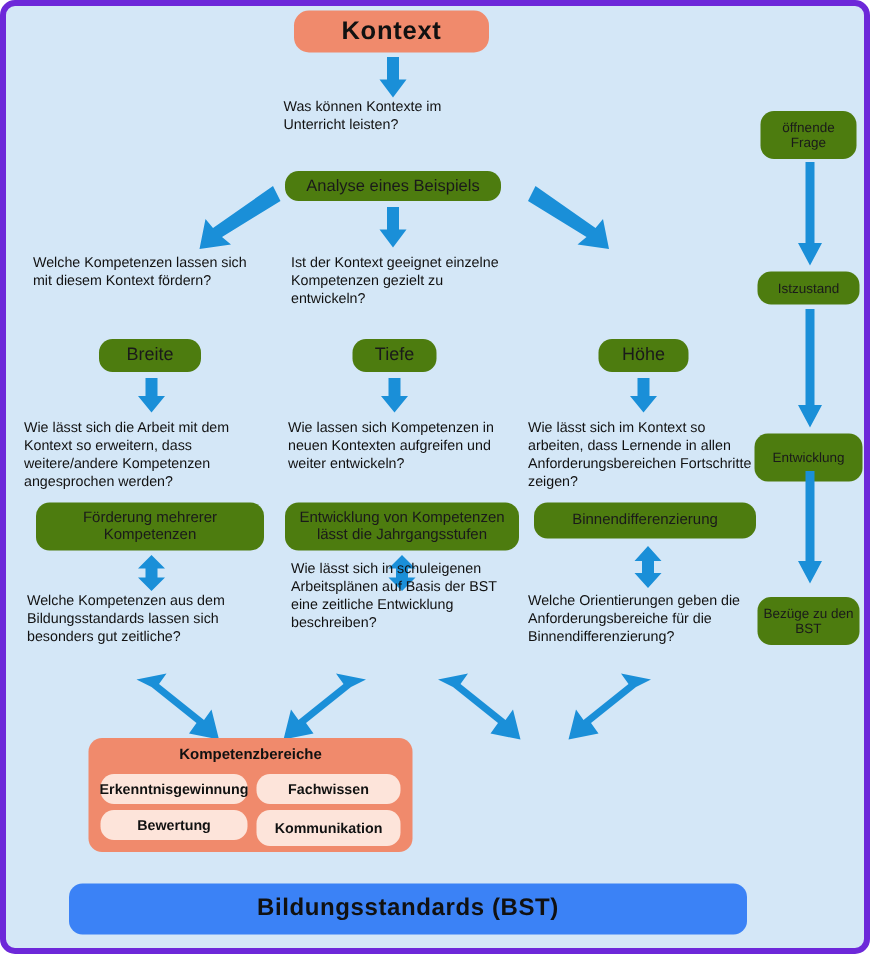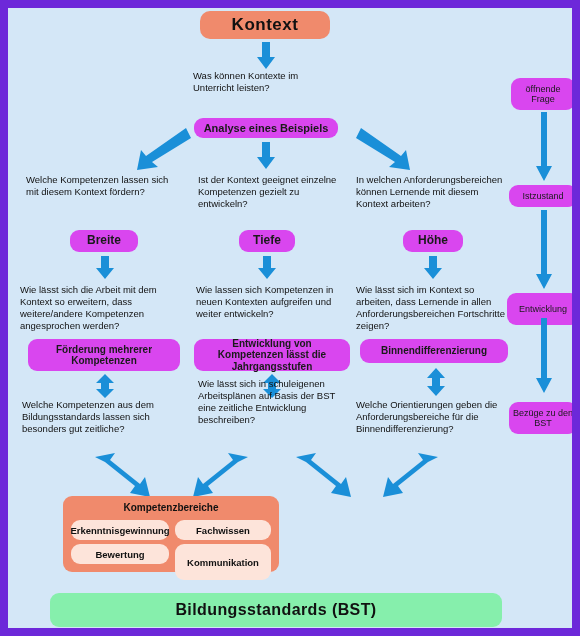--- a/index.html
+++ b/index.html
@@ -5,38 +5,38 @@
   * { box-sizing: border-box; margin: 0; padding: 0; }
   html, body {
     width: 580px; height: 636px;
     background: #ffffff;
     font-family: "Liberation Sans", sans-serif;
   }
   #canvas {
     position: relative;
     width: 580px; height: 636px;
     background: #d4e7f7;
-    border: 8px solid #6d28d9;
-    border-radius: 0;
+    border: 4px solid #6d28d9;
+    border-radius: 10px;
     overflow: hidden;
   }
 
   
   .pill {
     position: absolute;
-    background: #d946ef;
+    background: #4d7c0f;
     border-radius: 9px;
     display: flex;
     align-items: center;
     justify-content: center;
     text-align: center;
     color: #1a1a1a;
     line-height: 1.15;
   }
-  .pill.strong { font-weight: bold; }
+  .pill.strong { font-weight: normal; }
 
   .title-pill {
     position: absolute;
     background: #f08a6c;
     border-radius: 10px;
     display: flex;
     align-items: center;
     justify-content: center;
     font-weight: bold;
     color: #111;
@@ -74,21 +74,21 @@
     align-items: center;
     justify-content: center;
     font-size: 9.5px;
     font-weight: bold;
     color: #111;
     text-align: center;
   }
 
   .bst-bar {
     position: absolute;
-    background: #86efac;
+    background: #3b82f6;
     border-radius: 9px;
     display: flex;
     align-items: center;
     justify-content: center;
     font-size: 16px;
     font-weight: bold;
     color: #111;
     letter-spacing: .4px;
   }
 
@@ -198,21 +198,20 @@
       <path d="M60 6 L40 2 L45 9 L15 33 L10 26 L5 46 L25 42 L20 35 L50 11 z" fill="#1a8fd8"></path>
     </svg>
   </div>
 
   <div class="arrow" style="left:286px; top:443px;">
     <svg width="62" height="48" viewBox="0 0 62 48">
       <path d="M2 6 L22 2 L17 9 L47 33 L52 26 L57 46 L37 42 L42 35 L12 11 z" fill="#1a8fd8"></path>
     </svg>
   </div>
 
-  <div class="qtext" style="left:348px; top:166px; width:156px;">In welchen Anforderungsbereichen können Lernende mit diesem Kontext arbeiten?</div>
 
   <div class="pill strong" style="left:395px; top:222px; width:60px; height:22px; font-size:12px;">
     <span>Höhe</span>
   </div>
 
   <div class="arrow" style="left:415px; top:248px;">
     <svg width="20" height="24" viewBox="0 0 20 24">
       <path d="M6 0 h8 v12 h5 L10 23 L1 12 h5 z" fill="#1a8fd8"></path>
     </svg>
   </div>
@@ -275,21 +274,21 @@
     <div class="group-title">Kompetenzbereiche</div>
     <div class="chip" style="left:8px; top:24px; width:98px; height:20px;">
       <span>Erkenntnisgewinnung</span>
     </div>
     <div class="chip" style="left:112px; top:24px; width:96px; height:20px;">
       <span>Fachwissen</span>
     </div>
     <div class="chip" style="left:8px; top:48px; width:98px; height:20px;">
       <span>Bewertung</span>
     </div>
-    <div class="chip" style="left:112px; top:48px; width:96px; height:36px;">
+    <div class="chip" style="left:112px; top:48px; width:96px; height:24px;">
       <span>Kommunikation</span>
     </div>
   </div>
 
 
   <div class="bst-bar" style="left:42px; top:585px; width:452px; height:34px;">
     <span>Bildungsstandards (BST)</span>
   </div>
 
 </div>

